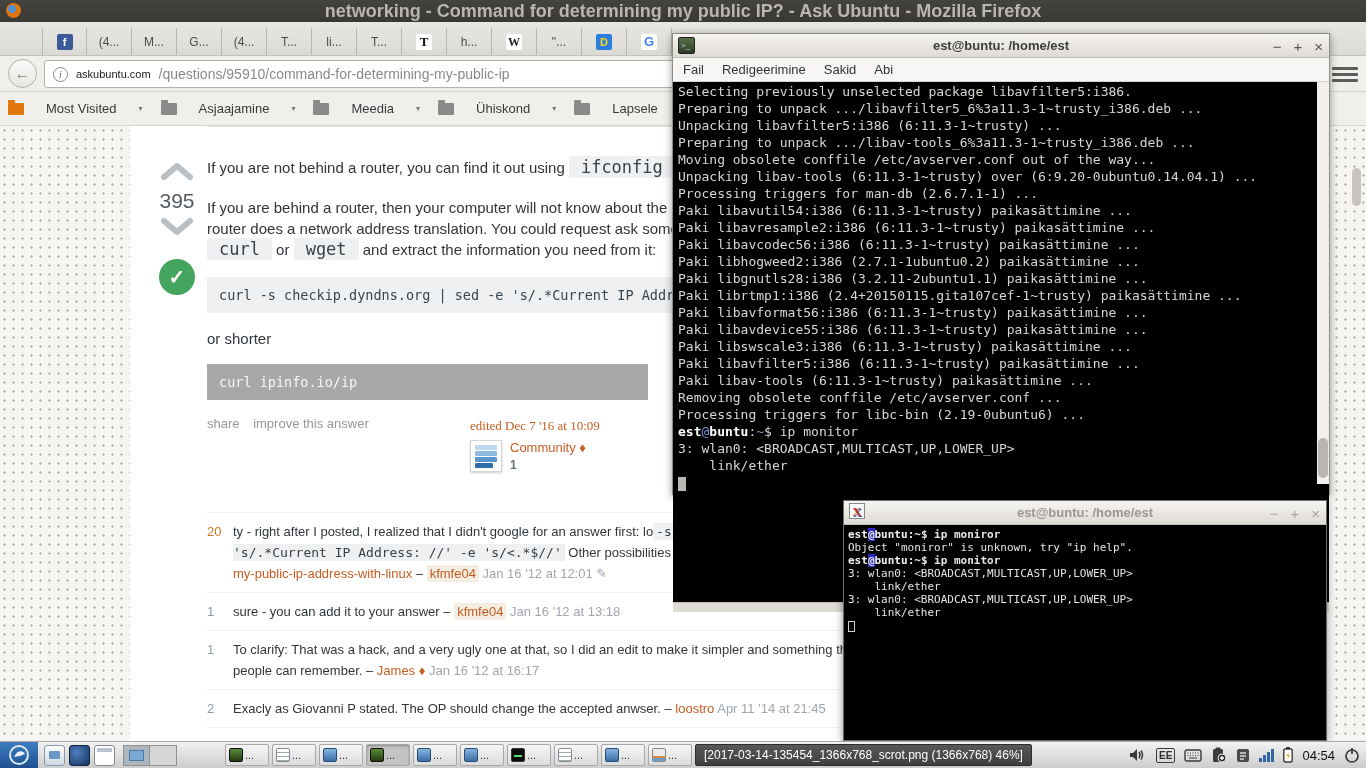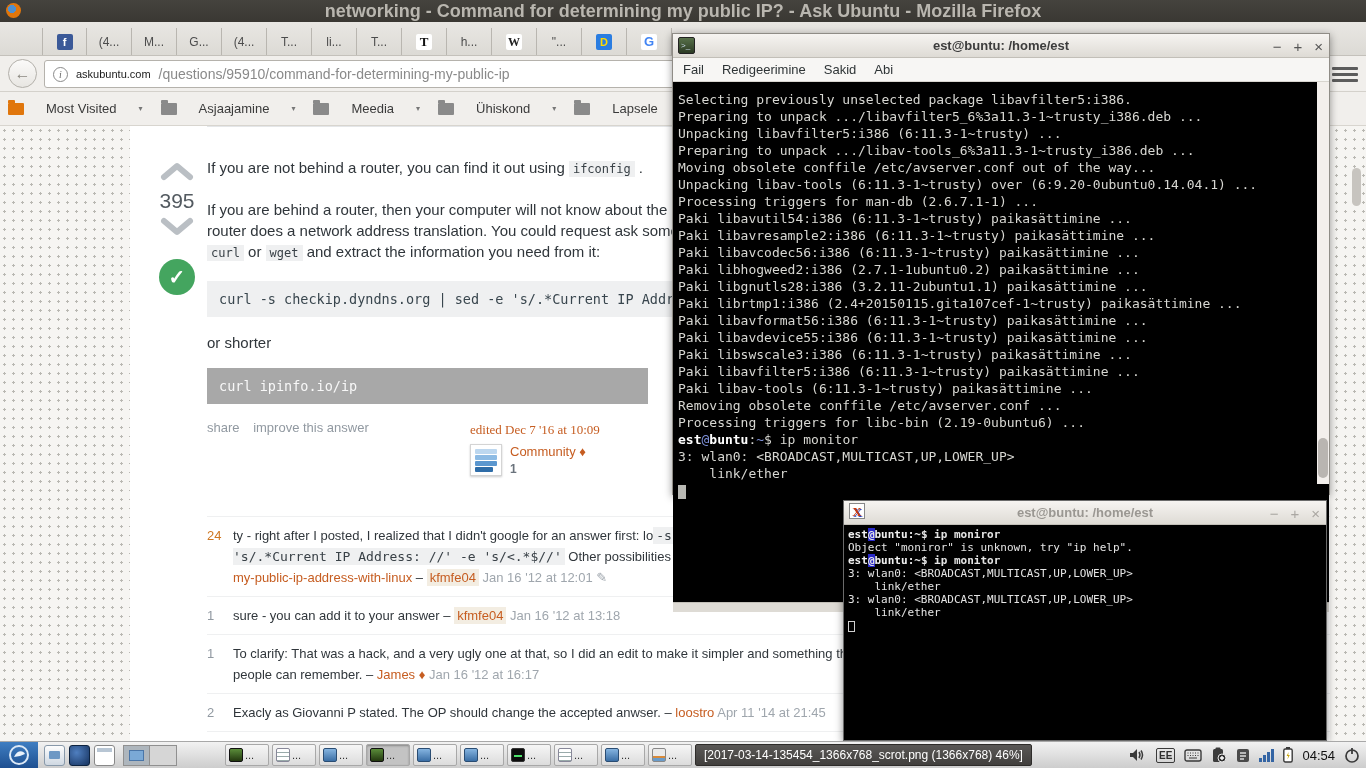--- a/index.html
+++ b/index.html
@@ -56,21 +56,21 @@
 
   .answer { border-top:1px solid #e4e6e8; position:relative; }
   .votecell { position:absolute; left:-52px; top:34px; width:44px; text-align:center; }
   .vcount { font-size:21px; color:#535a60; margin:4px 0; }
   .accepted { margin-top:18px; width:36px; height:36px; border-radius:50%; background:#44a55f; color:#fff;
     font-size:20px; font-weight:bold; line-height:36px; text-align:center; margin-left:4px; }
   .abody { position:relative; padding-top:2px; font-size:15px; color:#30363b; }
   .abody .ln { display:block; white-space:nowrap; line-height:21px; }
   .p1 { margin-top:28px; line-height:21px; white-space:nowrap; }
   .p2 { margin-top:19px; }
-  code.chip { font-family:"DejaVu Sans Mono",monospace; font-size:12px; background:#eff0f1; padding:1px 4px; color:#394147; }
+  code.chip { font-family:"DejaVu Sans Mono",monospace; font-size:17px; background:#eff0f1; padding:1px 12px; color:#394147; }
   .codeblock { margin-top:17px; width:940px; background:#eff0f1; padding:10px 12px; font-family:"DejaVu Sans Mono",monospace;
     font-size:13.5px; color:#39464e; white-space:pre; overflow:hidden; }
   .codeblock.selected { background:#a8a8a8; color:#f8f8f8; width:441px; }
   .orshorter { margin-top:17px; }
   .sharerow { margin-top:16px; height:96px; position:relative; font-size:13px; }
   .sharerow a.gray { color:#9199a1; margin-right:10px; }
   .sig { position:absolute; left:263px; top:2px; width:180px; }
   .sig .edited a { color:#c65d21; font-size:13px;font-family:Liberation Serif, serif; }
   .usr { display:flex; gap:8px; margin-top:6px; }
   .avatar { width:32px; height:32px; background:#fff; border:1px solid #d4d4d4; padding:4px; box-shadow:0 1px 2px rgba(0,0,0,.2); }
@@ -99,21 +99,21 @@
     background:#000; box-shadow:0 2px 8px rgba(0,0,0,.4); }
   .t-titlebar { height:24px; background:linear-gradient(#f6f4f1,#dedbd5); border-bottom:1px solid #c2bfb8;
     display:flex; align-items:center; position:relative; }
   .t-title { flex:1; text-align:center; font-size:13px; font-weight:bold; color:#3c3c3c; }
   .t-icon { position:absolute; left:5px; top:3px; width:17px; height:17px; background:linear-gradient(#57704a,#2c3b24);
     border:1px solid #222; border-radius:2px; color:#cde; font-size:8px; line-height:15px; padding-left:2px; }
   .t-btns { position:absolute; right:6px; top:0; height:24px; display:flex; gap:12px; align-items:center;
     color:#555; font-size:15px; }
   .t-menubar { height:24px; background:#f7f6f4; border-bottom:1px solid #d8d5cf; display:flex; gap:18px;
     align-items:center; padding-left:10px; font-size:13px; color:#2e3436; }
-  .t1-screen { position:relative; height:520px; background:#000; padding:9px 16px 0 5px;
+  .t1-screen { position:relative; height:520px; background:#000; padding:1px 16px 0 5px;
     font-family:"DejaVu Sans Mono",monospace; font-size:13px; line-height:17px; color:#d7d7d2; }
   .t1-screen pre { font:inherit; color:inherit; white-space:pre; }
   .t1-scroll { position:absolute; right:0; top:0; width:12px; height:402px; background:#f3efec; }
   .t1-thumb { position:absolute; right:1px; bottom:6px; width:10px; height:40px; background:#b9b5b1; border-radius:5px; }
   .t1-bottom { height:10px; background:#dedbd5; border-top:1px solid #c2bfb8; }
   .promptline { white-space:pre; }
   .promptline .u,.promptline .h { font-weight:bold; color:#fff; }
   .promptline .at,.promptline .tl { color:#7d8fd8; }
   .cursor1 { display:inline-block; width:8px; height:14px; background:#b9b9b4; vertical-align:middle; }
 
@@ -317,21 +317,21 @@
                 <div class="rep">1</div>
               </div>
             </div>
           </div>
         </div>
       </div>
     </div>
 
     <div class="comments">
       <div class="comment">
-        <span class="cscore hot">24</span>
+        <span class="cscore hot">20</span>
         <div class="cbody"><span>ty - right after I posted, I realized that I didn't google for an answer first: lo</span><code>-s checkip.dyndns.org|sed -e 's/.*Current IP Address: //' -e 's/&lt;.*$//'</code><span> Other possibilities are listed here: </span><a>go2linux.org/what-is-my-public-ip-address-with-linux</a><span> – </span><a class="chip">kfmfe04</a><span class="date"> Jan 16 '12 at 12:01 </span><span class="pencil">✎</span></div>
       </div>
       <div class="comment">
         <span class="cscore">1</span>
         <div class="cbody"><span>sure - you can add it to your answer</span><span> – </span><a class="chip">kfmfe04</a><span class="date"> Jan 16 '12 at 13:18</span></div>
       </div>
       <div class="comment">
         <span class="cscore">1</span>
         <div class="cbody"><span>To clarify: That was a hack, and a very ugly one at that, so I did an edit to make it simpler and something that people can remember.</span><span> – </span><a>James ♦</a><span class="date"> Jan 16 '12 at 16:17</span></div>
       </div>

